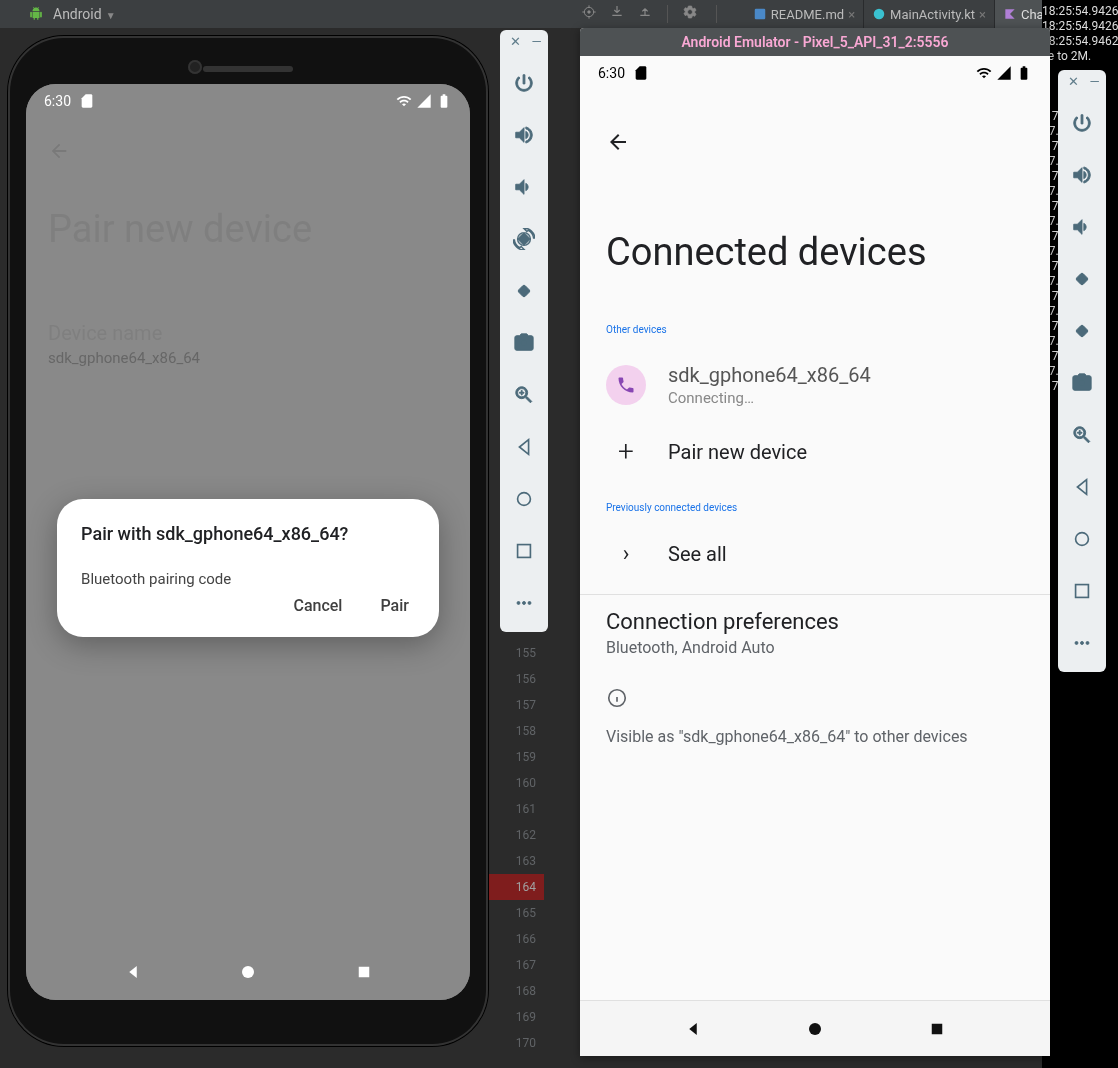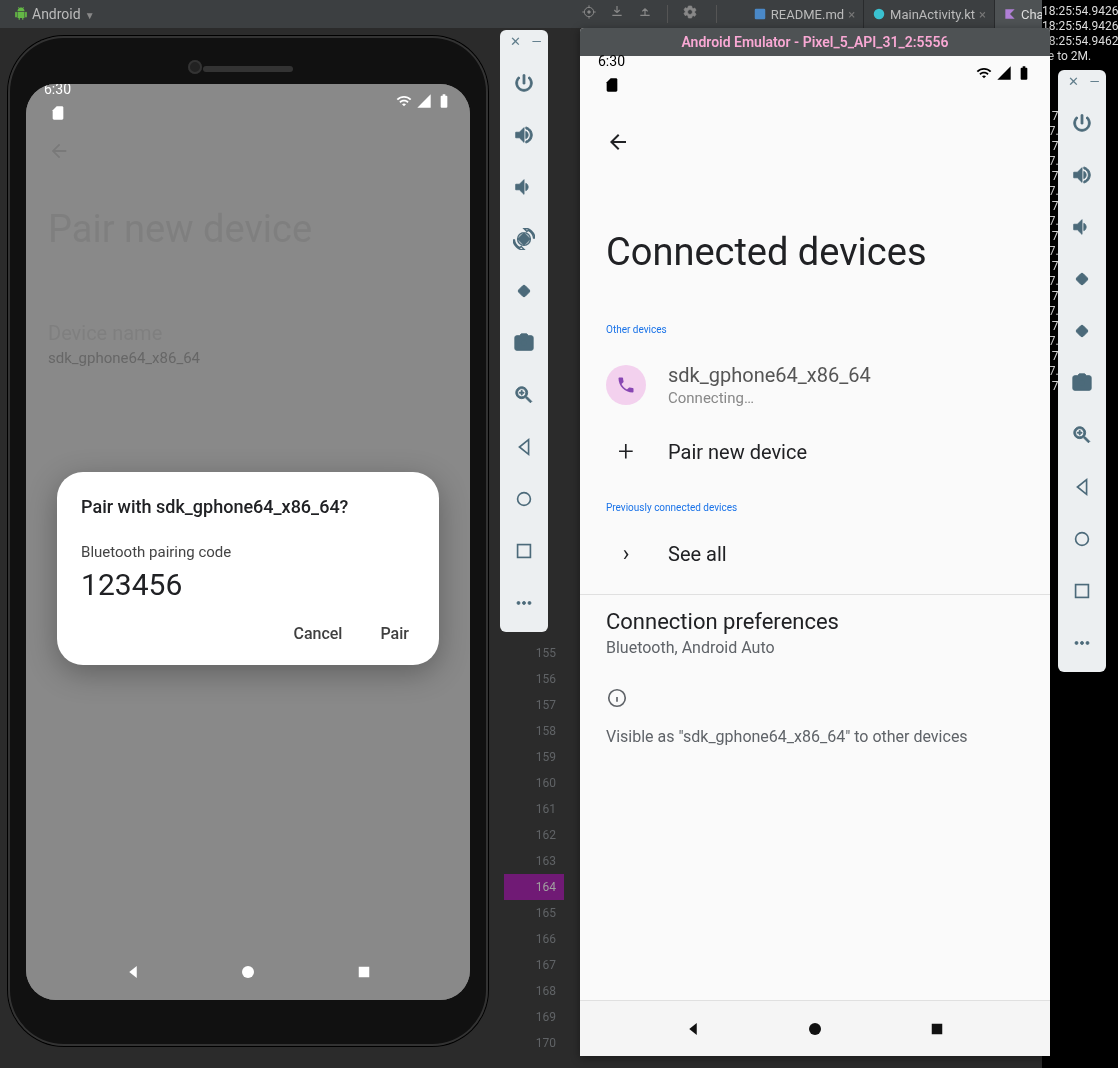--- a/index.html
+++ b/index.html
@@ -1,52 +1,52 @@
 <!DOCTYPE html>
 <html><head>
 <meta charset="utf-8">
 <style>
   * { box-sizing: border-box; margin:0; padding:0; font-family: Roboto, Arial, sans-serif; }
   body { background:#2b2b2b; width:1118px; height:1068px; overflow:hidden; position:relative; }
 
   
   .ide-bar { position:absolute; left:0; top:0; width:100%; height:28px; background:#3c3f41; display:flex; align-items:center; color:#bbb; }
-  .ide-left { display:flex; align-items:center; padding-left:14px; }
+  .ide-left { display:flex; align-items:center; gap:6px; padding-left:6px;margin-left:23px; }
   .android-glyph { width:14px; height:14px; fill:#64b846; }
   .ide-dd { color:#bbb; font-size:14px; margin-left:4px; }
   .ide-dd .tri { font-size:10px; color:#888; margin-left:4px;}
   .ide-tool { color:#888; margin:0 6px; cursor:pointer; }
   .ide-tool svg { width:16px; height:16px; fill:#888; stroke:#888; }
   .ide-gap { flex:0 0 1px; height:18px; background:#555; margin:0 8px; }
   .ide-tabs { display:flex; align-items:center; height:100%; margin-left:20px; }
   .ide-tab { display:flex; align-items:center; gap:4px; height:100%; padding:0 8px; color:#bbb; font-size:13px; border-right:1px solid #292b2d;}
   .ide-tab .close { color:#777; font-size:13px;}
   .ide-tab.active { background:#4e5254; color:#ddd;}
   .ide-tab .fic { width:14px; height:14px; }
 
   
-  .gutter { position:absolute; left:504px; top:640px; width:60px; color:#606366; font-family:monospace; font-size:12px; line-height:26px; text-align:right; padding-right:8px;}
-  .gutter .hl { background:#701a75; color:#a0a0a0; padding-right:8px; margin-right:-8px;}
+  .gutter { position:absolute; left:484px; top:640px; width:60px; color:#606366; font-family:monospace; font-size:12px; line-height:26px; text-align:right; padding-right:8px;}
+  .gutter .hl { background:#7f1d1d; color:#a0a0a0; padding-right:8px; margin-right:-8px;}
 
   
   .terminal { position:absolute; right:0; top:0; bottom:0; width:76px; background:#000; color:#ddd; font-family:monospace; font-size:12px; line-height:15px; padding-top:4px; white-space:pre;}
   .terminal .ln { overflow:hidden; }
 
   
   .phone-frame { position:absolute; left:8px; top:36px; width:480px; height:1010px; background:#111; border-radius:56px; padding:26px 18px 46px 18px; box-shadow:inset 0 0 0 2px #333, 0 0 0 1px #000; }
   .phone-top { position:relative; height:22px; }
   .speaker { position:absolute; left:50%; top:4px; width:90px; height:6px; background:#333; border-radius:3px; transform:translateX(-50%); }
   .camera { position:absolute; left:50%; margin-left:-60px; top:-2px; width:14px; height:14px; border-radius:50%; background:#222; box-shadow:inset 0 0 0 2px #333; }
   .screen { position:relative; width:100%; height:calc(100% - 22px); background:#fafafa; border-radius:30px; overflow:hidden; }
 
   
   .scrim { position:absolute; inset:0; background:rgba(0,0,0,.45); display:flex; align-items:center; justify-content:center; padding-top:52px;}
 
   .statusbar { position:absolute; top:0; left:0; right:0; height:34px; display:flex; align-items:center; justify-content:space-between; padding:0 18px; color:#fff; font-size:14px; z-index:5;}
-  .statusbar .left { display:flex; gap:8px; align-items:center;flex-direction:column;}
+  .statusbar .left { display:flex; gap:8px; align-items:center;}
   .statusbar .right { display:flex; gap:4px; align-items:center;}
   .sb-ic { width:16px; height:16px; fill:#fff; }
   .statusbar.dark { color:#000; }
   .statusbar.dark .sb-ic { fill:#000; }
 
   .underpage { position:absolute; inset:0; padding:56px 22px 0 22px; color:#e8e8e8; }
   .underpage .back { font-size:22px; color:#ddd; margin-bottom:40px; display:inline-block;}
   .underpage h1 { font-size:38px; font-weight:400; }
   .underpage .dn-label { margin-top:70px; font-size:20px;}
   .underpage .dn-val { font-size:15px; color:#bbb; margin-top:4px;}
@@ -204,21 +204,20 @@
         <svg class="sb-ic" viewBox="0 0 24 24">
             <path d="M15.67 4H14V2h-4v2H8.33C7.6 4 7 4.6 7 5.33v15.33C7 21.4 7.6 22 8.33 22h7.33c.74 0 1.34-.6 1.34-1.33V5.33C17 4.6 16.4 4 15.67 4z"></path>
           </svg>
       </div>
     </div>
 
     <div class="scrim">
       <div class="dialog">
         <h2>Pair with sdk_gphone64_x86_64?</h2>
         <div class="lbl">Bluetooth pairing code</div>
-        <div class="code">123456</div>
         <div class="actions">
           <button>Cancel</button>
           <button>Pair</button>
         </div>
       </div>
     </div>
 
     <div class="navbar">
       <svg class="nb" viewBox="0 0 24 24">
           <path d="M17 4l-10 8 10 8z"></path>

